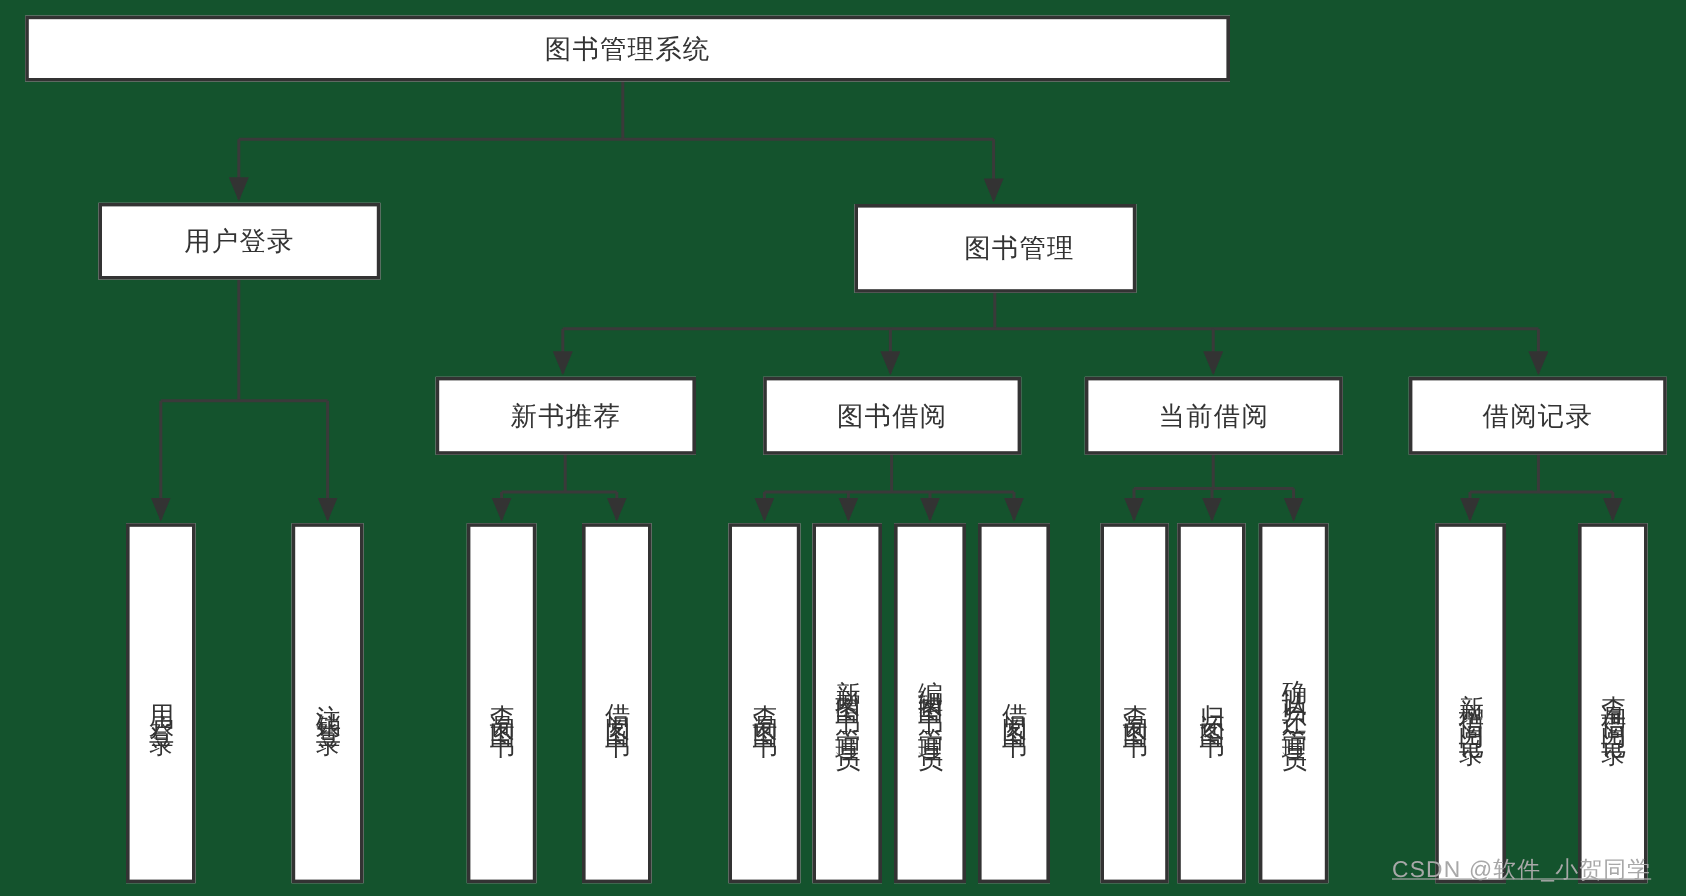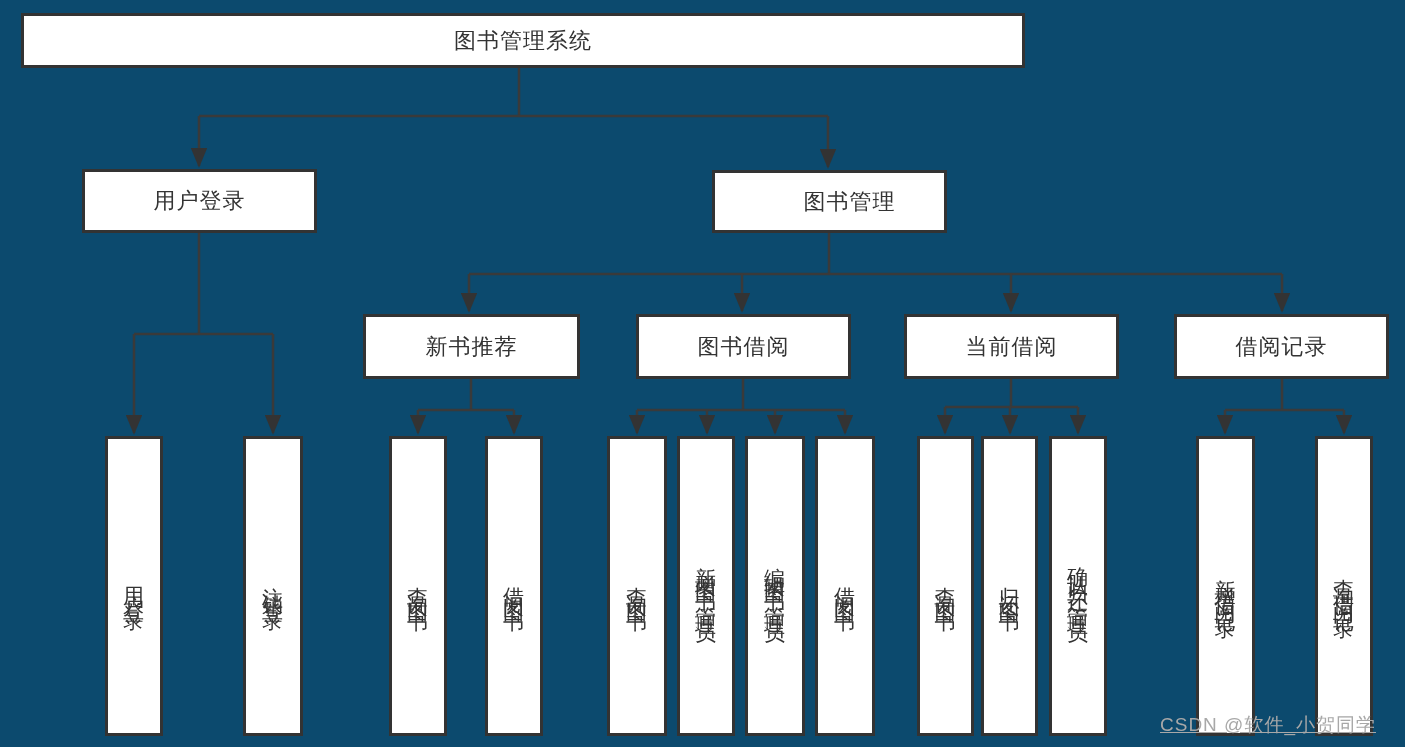--- a/index.html
+++ b/index.html
@@ -1,19 +1,19 @@
 <!DOCTYPE html>
 <html><head>
 <meta charset="utf-8">
 <style>
   html,body { margin:0; padding:0; background:#ffffff; }
   .stage {
     position:relative;
     width:1405px; height:747px;
-    background:#0c4a6e;
+    background:#14532d;
     font-family:"Liberation Sans","DejaVu Sans",sans-serif;
     overflow:hidden;
   }
   .connectors { position:absolute; left:0; top:0; width:1405px; height:747px; }
   .node {
     position:absolute;
     box-sizing:border-box;
     background:#ffffff;
     border:3px solid #333333;
     display:flex; align-items:center; justify-content:center;
@@ -105,21 +105,21 @@
       <path d="M1282,379 V410"></path>
       <path d="M1225,410 H1344"></path>
       <path d="M1225,410 V433" marker-end="url(#arrow)"></path>
       <path d="M1344,410 V433" marker-end="url(#arrow)"></path>
     </g>
   </svg>
 
   <div class="node" style="left:21px; top:13px; width:1004px; height:55px;">图书管理系统</div>
 
   <div class="node" style="left:82px; top:169px; width:235px; height:64px;">用户登录</div>
-  <div class="node" style="left:712px; top:170px; width:235px; height:63px;padding-left:40px;">图书管理</div>
+  <div class="node" style="left:712px; top:170px; width:235px; height:74px;padding-left:40px;">图书管理</div>
 
   <div class="node" style="left:363px; top:314px; width:217px; height:65px;text-align:right;">新书推荐</div>
   <div class="node" style="left:636px; top:314px; width:215px; height:65px;">图书借阅</div>
   <div class="node" style="left:904px; top:314px; width:215px; height:65px;">当前借阅</div>
   <div class="node" style="left:1174px; top:314px; width:215px; height:65px;">借阅记录</div>
 
   <div class="vnode" style="left:105px; top:436px; width:58px; height:300px;">
     <span class="vtext">用户登录</span>
   </div>
   <div class="vnode" style="left:243px; top:436px; width:60px; height:300px;">

